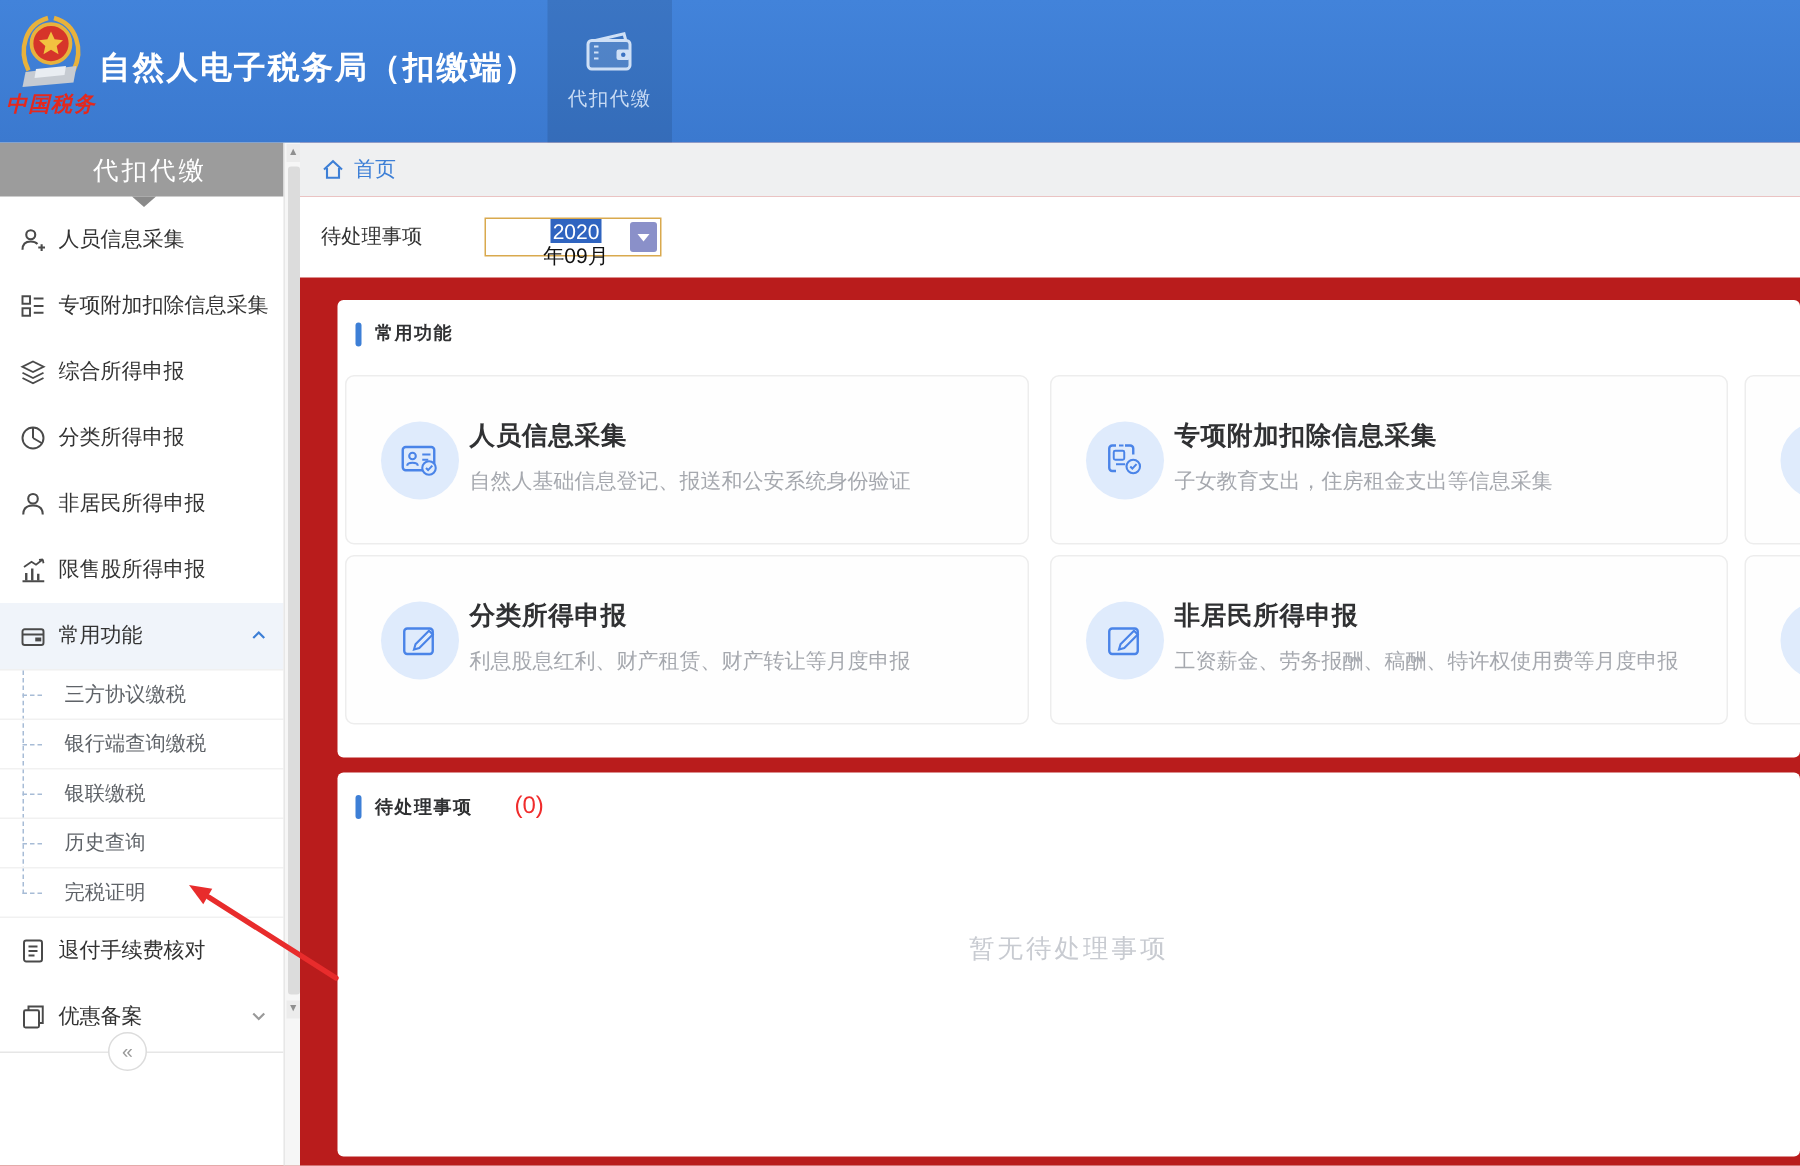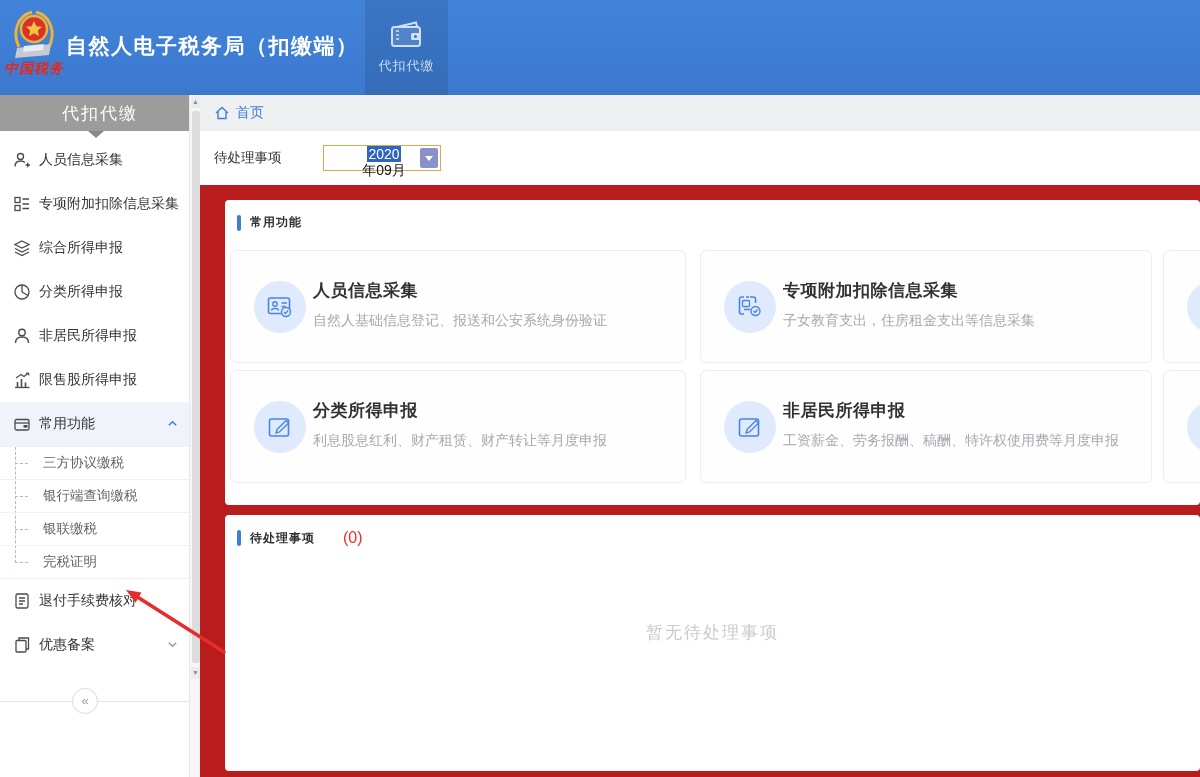--- a/index.html
+++ b/index.html
@@ -192,20 +192,23 @@
       <div class="submenu-item">
         <span>三方协议缴税</span>
       </div>
       <div class="submenu-item">
         <span>银行端查询缴税</span>
       </div>
       <div class="submenu-item">
         <span>银联缴税</span>
       </div>
       <div class="submenu-item">
+        <span>历史查询</span>
+      </div>
+      <div class="submenu-item">
         <span>完税证明</span>
       </div>
     </div>
 
     <div class="menu-item">
       <svg class="mi-icon" viewBox="0 0 18 18">
         <rect x="3" y="2" width="12" height="14" rx="1.5" stroke="#4a4a4a" stroke-width="1.3" fill="none"></rect>
         <path d="M6 6 h6 M6 9 h6 M6 12 h4" stroke="#4a4a4a" stroke-width="1.3"></path>
       </svg>
       <span>退付手续费核对</span>

